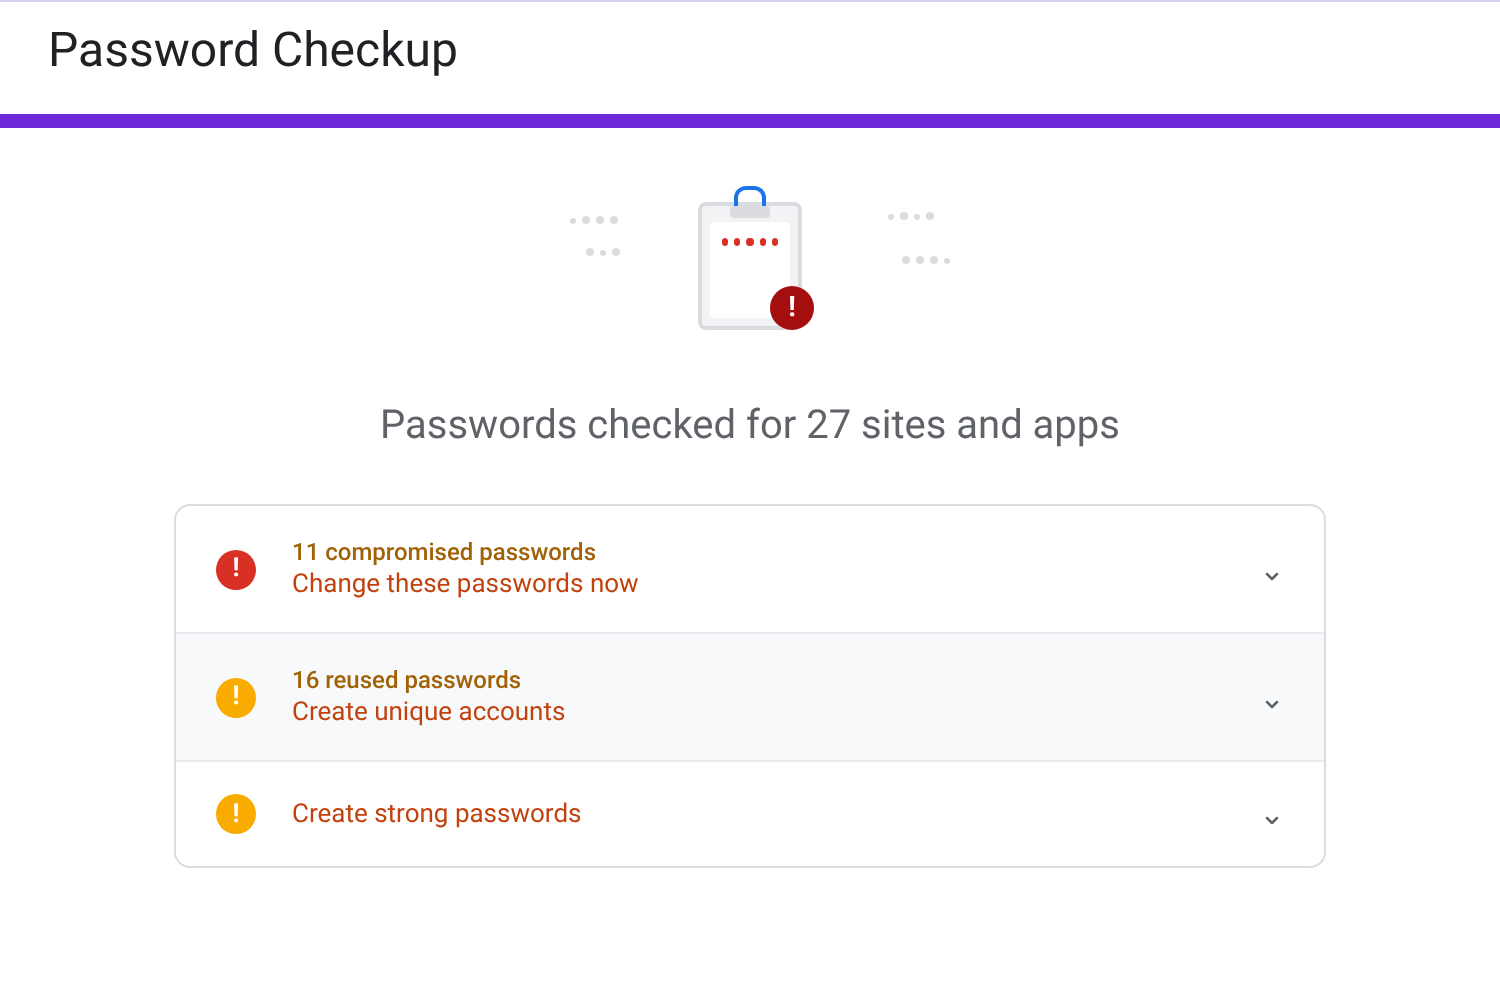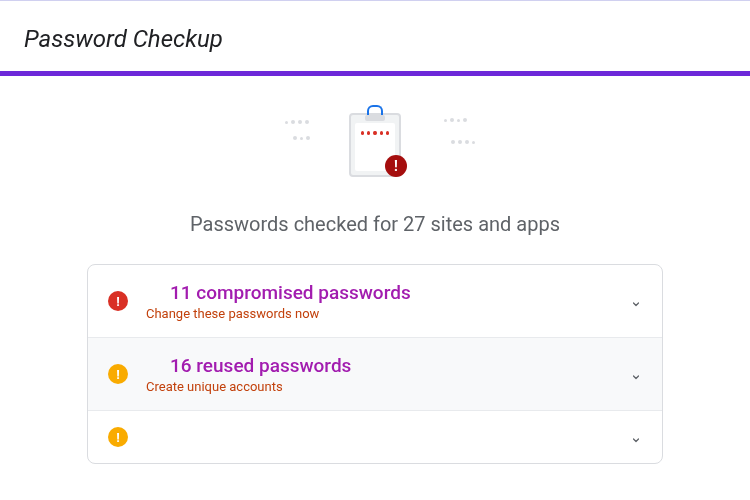--- a/index.html
+++ b/index.html
@@ -9,23 +9,22 @@
     }
     body {
       font-family: 'Google Sans', Roboto, Arial, sans-serif;
       background: #fff;
       width: 750px;
       height: 500px;
       overflow: hidden;
       border-top: 1px solid #d0d0f0;
     }
     .header {
-      padding: 24px 24px 18px;
-      border-bottom: 5px solid #6d28d9;
-      font-style: italic;
+      padding: 10px 24px 18px;
+      border-bottom: 7px solid #6d28d9;
     }
     .header-title {
       font-size: 24px;
       font-weight: 400;
       color: #202124;
       letter-spacing: 0;
     }
     .content {
       display: flex;
       flex-direction: column;
@@ -157,25 +156,24 @@
       font-weight: bold;
       font-size: 13px;
       flex-shrink: 0;
     }
     .status-icon.red { background: #d93025; }
     .status-icon.yellow { background: #f9ab00; }
     .card-text {
       flex: 1;
     }
     .card-title {
-      font-size: 19px;
-      color: #a21caf;
+      font-size: 12px;
+      color: #a16207;
       font-weight: 500;
       margin-bottom: 2px;
-      margin-left: 24px;
     }
     .card-sub {
       font-size: 13px;
       color: #c2410c;
     }
     .chevron {
       width: 12px;
       height: 12px;
       flex-shrink: 0;
     }
@@ -257,20 +255,21 @@
       <div class="chevron">
         <svg viewBox="0 0 24 24">
             <path d="M7 10l5 5 5-5" fill="none" stroke="#5f6368" stroke-width="2.5" stroke-linecap="round" stroke-linejoin="round"></path>
           </svg>
       </div>
     </div>
 
     <div class="card">
       <div class="status-icon yellow">!</div>
       <div class="card-text">
+        <div class="card-sub">Create strong passwords</div>
       </div>
       <div class="chevron">
         <svg viewBox="0 0 24 24">
             <path d="M7 10l5 5 5-5" fill="none" stroke="#5f6368" stroke-width="2.5" stroke-linecap="round" stroke-linejoin="round"></path>
           </svg>
       </div>
     </div>
 
   </div>
 </div>

